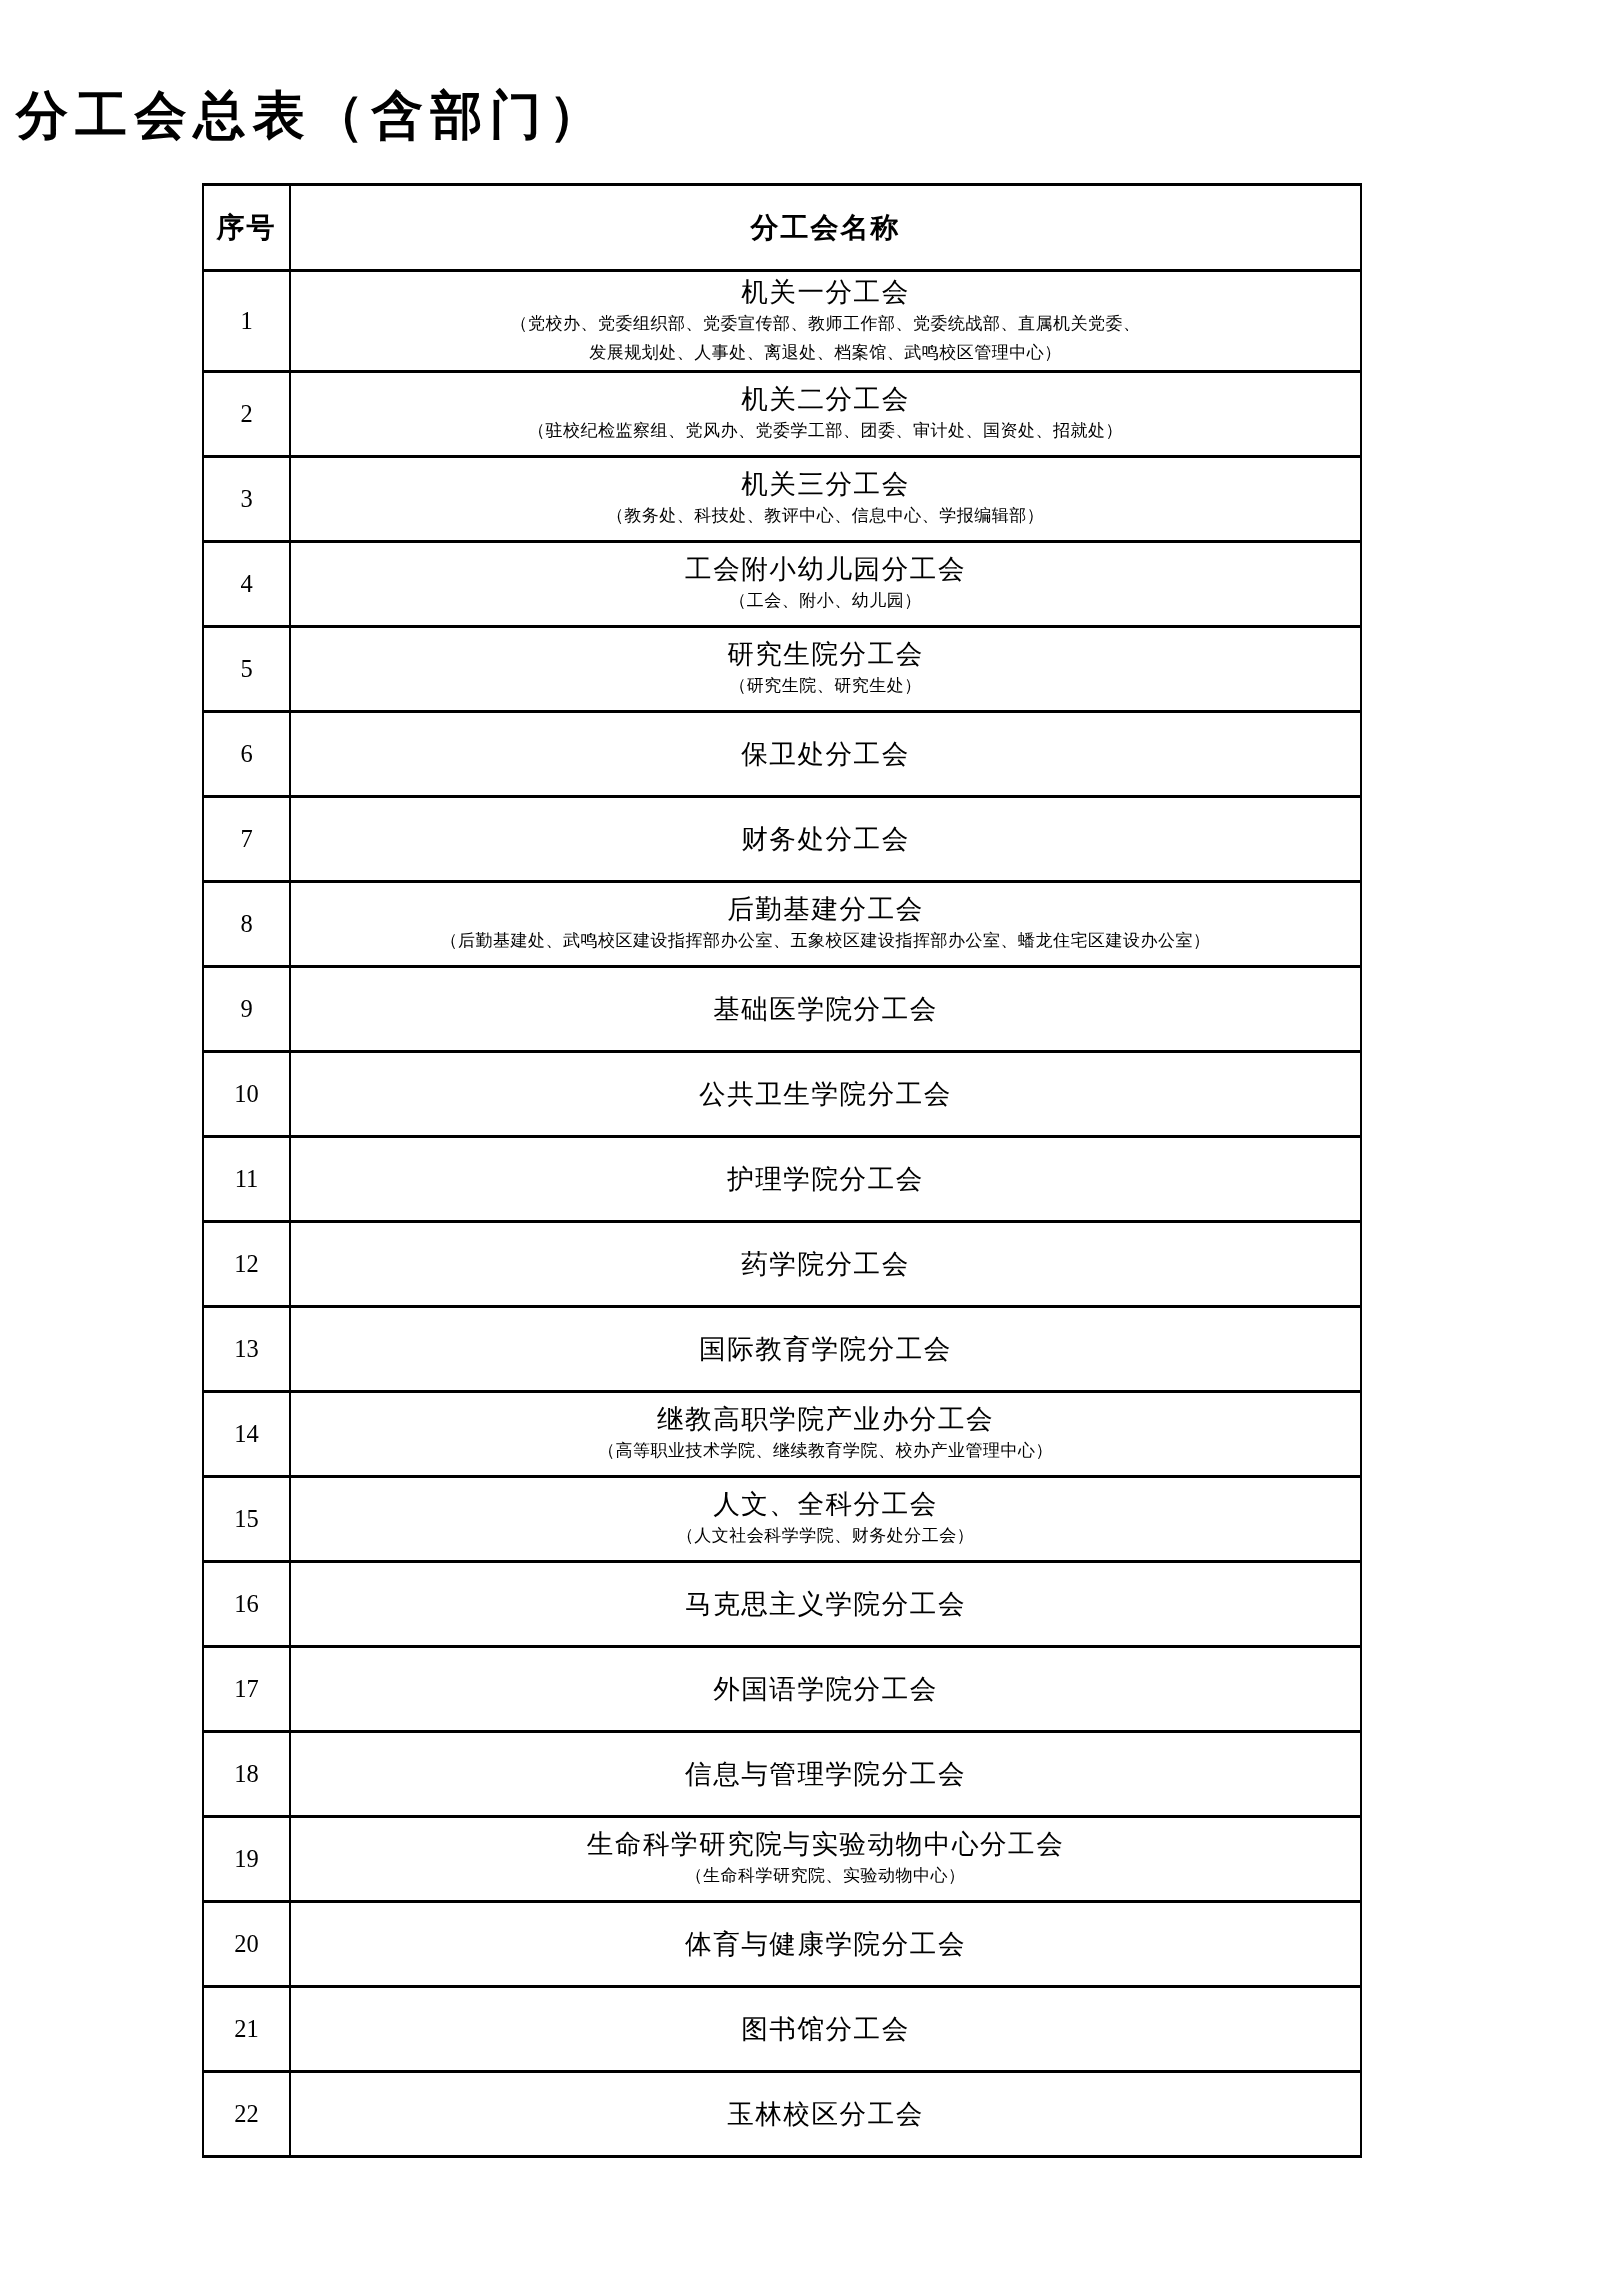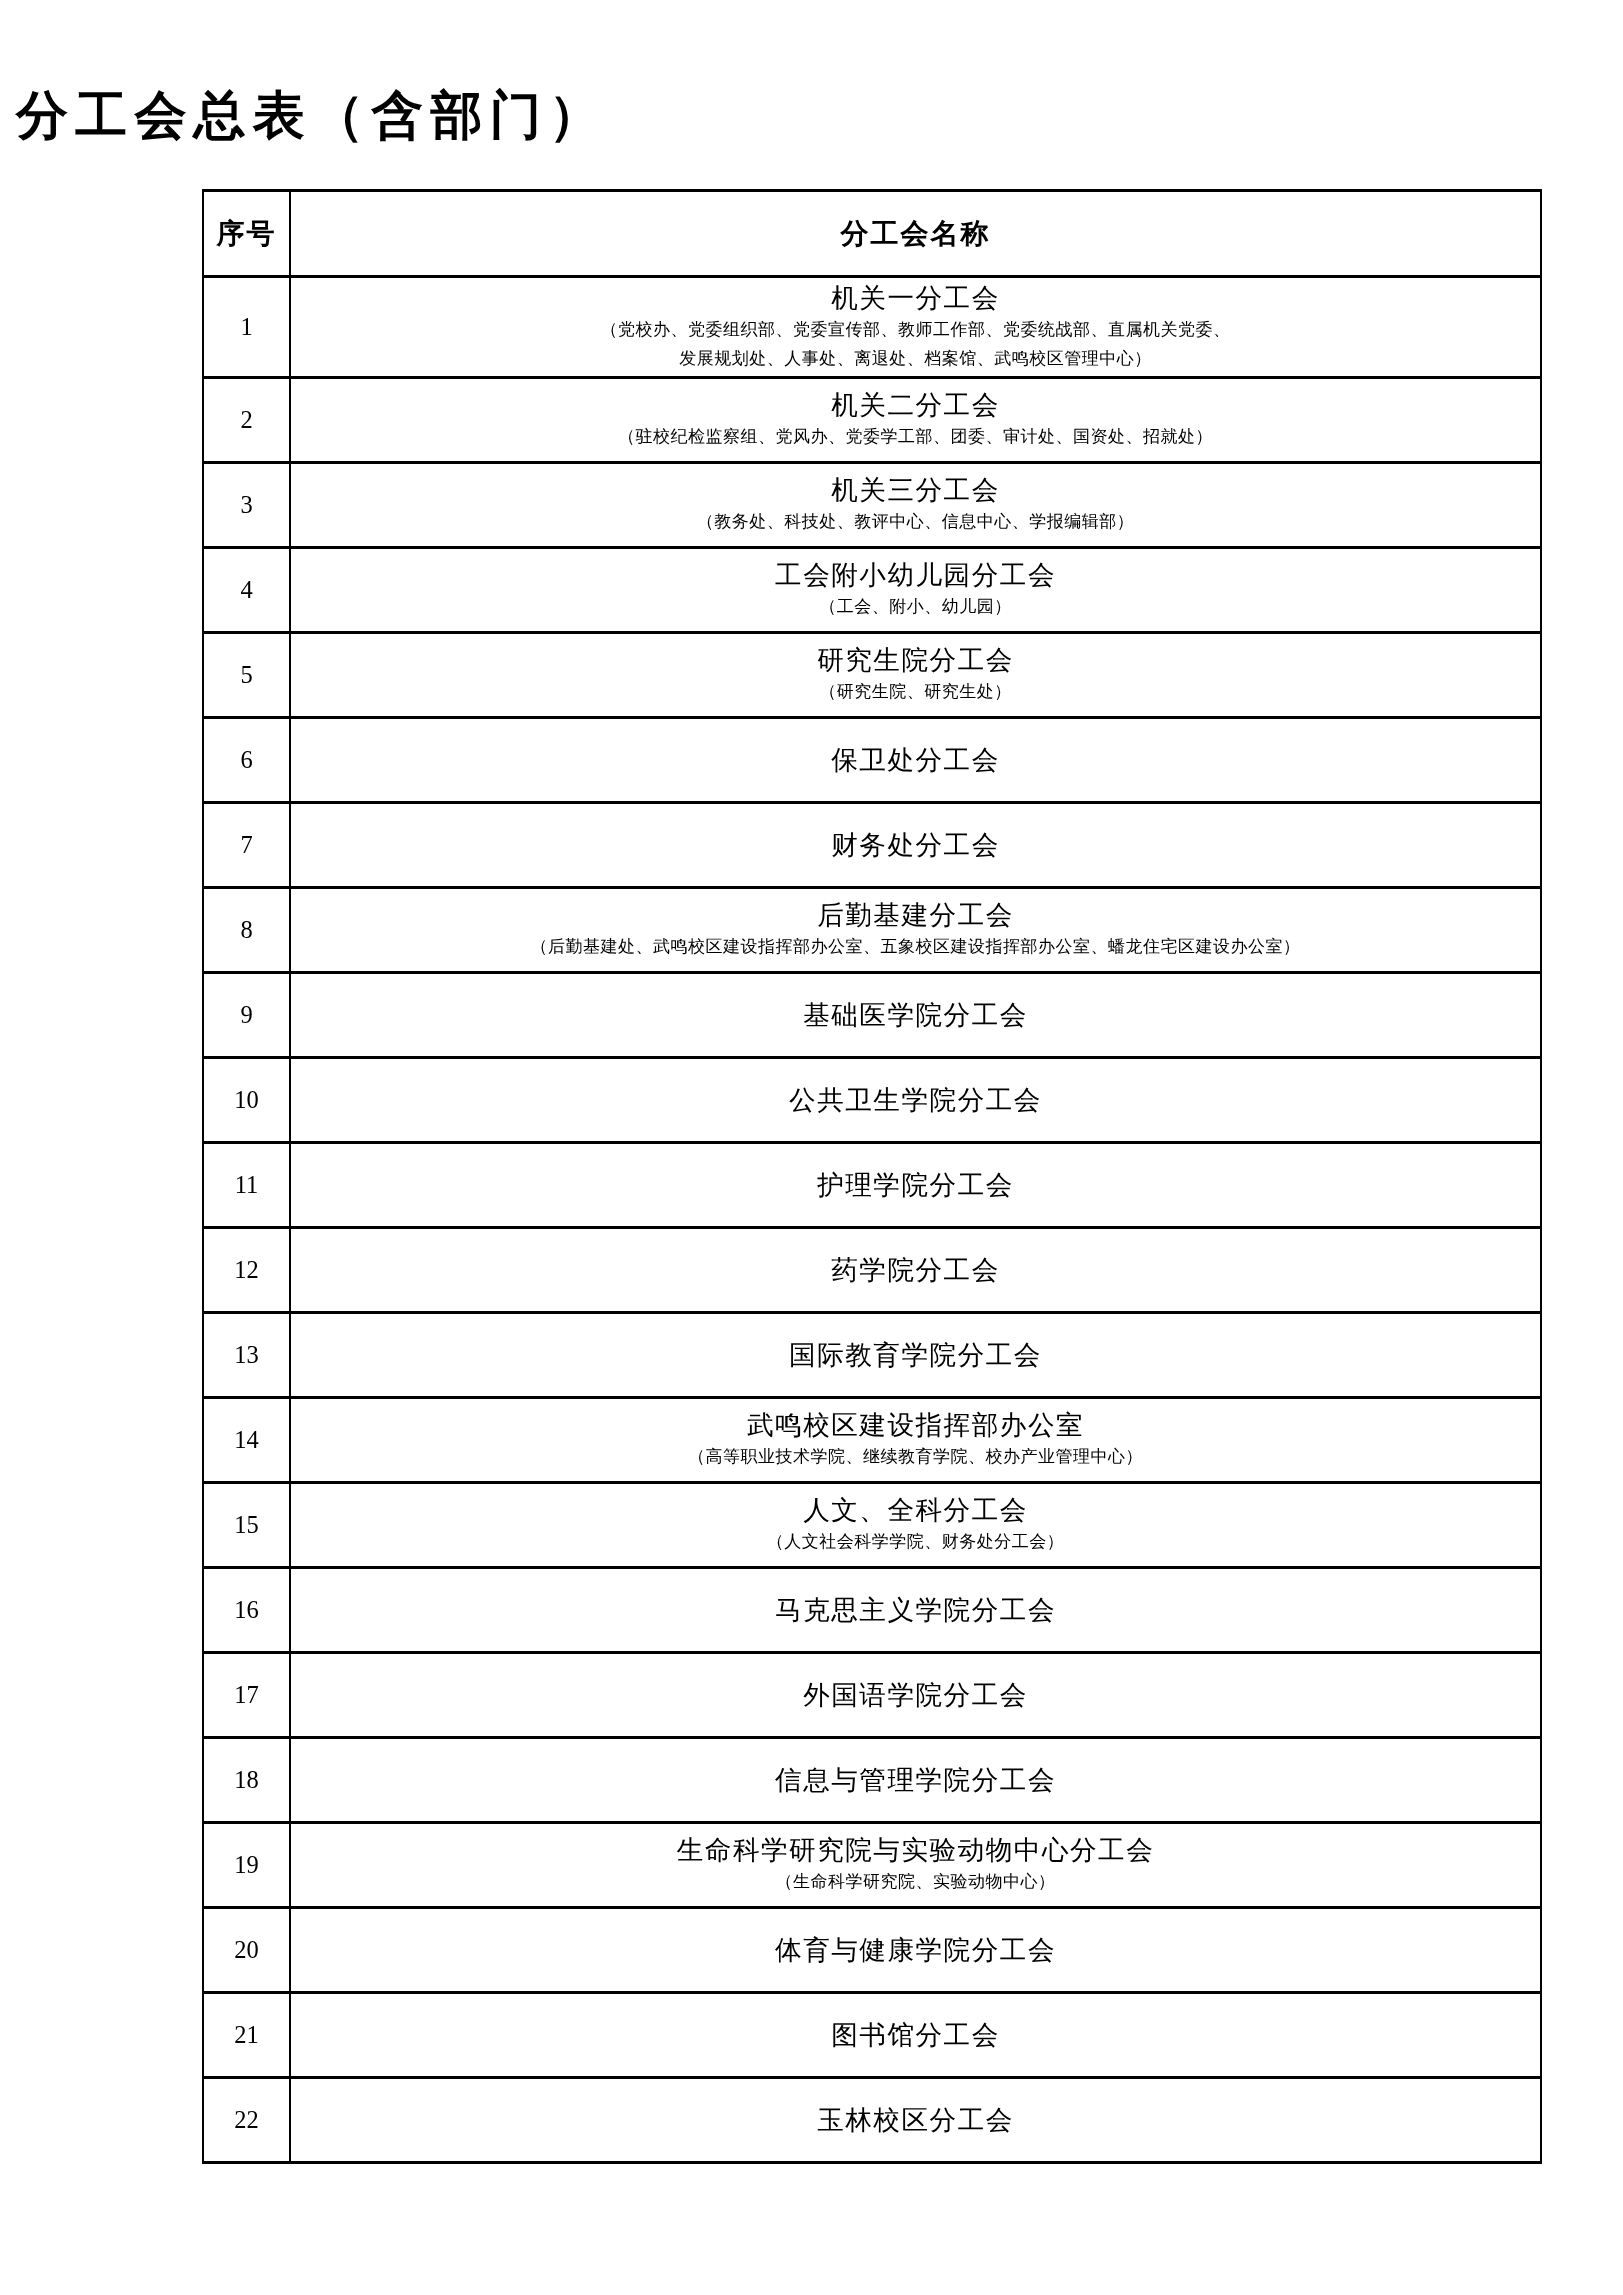--- a/index.html
+++ b/index.html
@@ -24,22 +24,22 @@
     margin: 0;
     text-align: left;
     font-size: 52px;
     font-weight: bold;
     letter-spacing: 7.2px;
     white-space: nowrap;
   }
   table.union-table {
     position: absolute;
     left: 202px;
-    top: 189px;
-    width: 1340px;
+    top: 183px;
+    width: 1160px;
     border-collapse: collapse;
     table-layout: fixed;
   }
   .union-table th,
   .union-table td {
     border-left: 2px solid #000000;
     border-right: 2px solid #000000;
     border-top: 3.1px solid #000000;
     border-bottom: 3.1px solid #000000;
     padding: 0;
@@ -185,21 +185,21 @@
   <tr>
     <td class="cell-no">13</td>
     <td class="cell-name">
       <div class="union-name">国际教育学院分工会</div>
     </td>
   </tr>
 
   <tr>
     <td class="cell-no">14</td>
     <td class="cell-name">
-      <div class="union-name">武鸣校区建设指挥部办公室</div>
+      <div class="union-name">继教高职学院产业办分工会</div>
     <div class="union-detail">（高等职业技术学院、继续教育学院、校办产业管理中心）</div>
           </td>
   </tr>
 
   <tr>
     <td class="cell-no">15</td>
     <td class="cell-name">
       <div class="union-name">人文、全科分工会</div>
     <div class="union-detail">（人文社会科学学院、财务处分工会）</div>
           </td>

